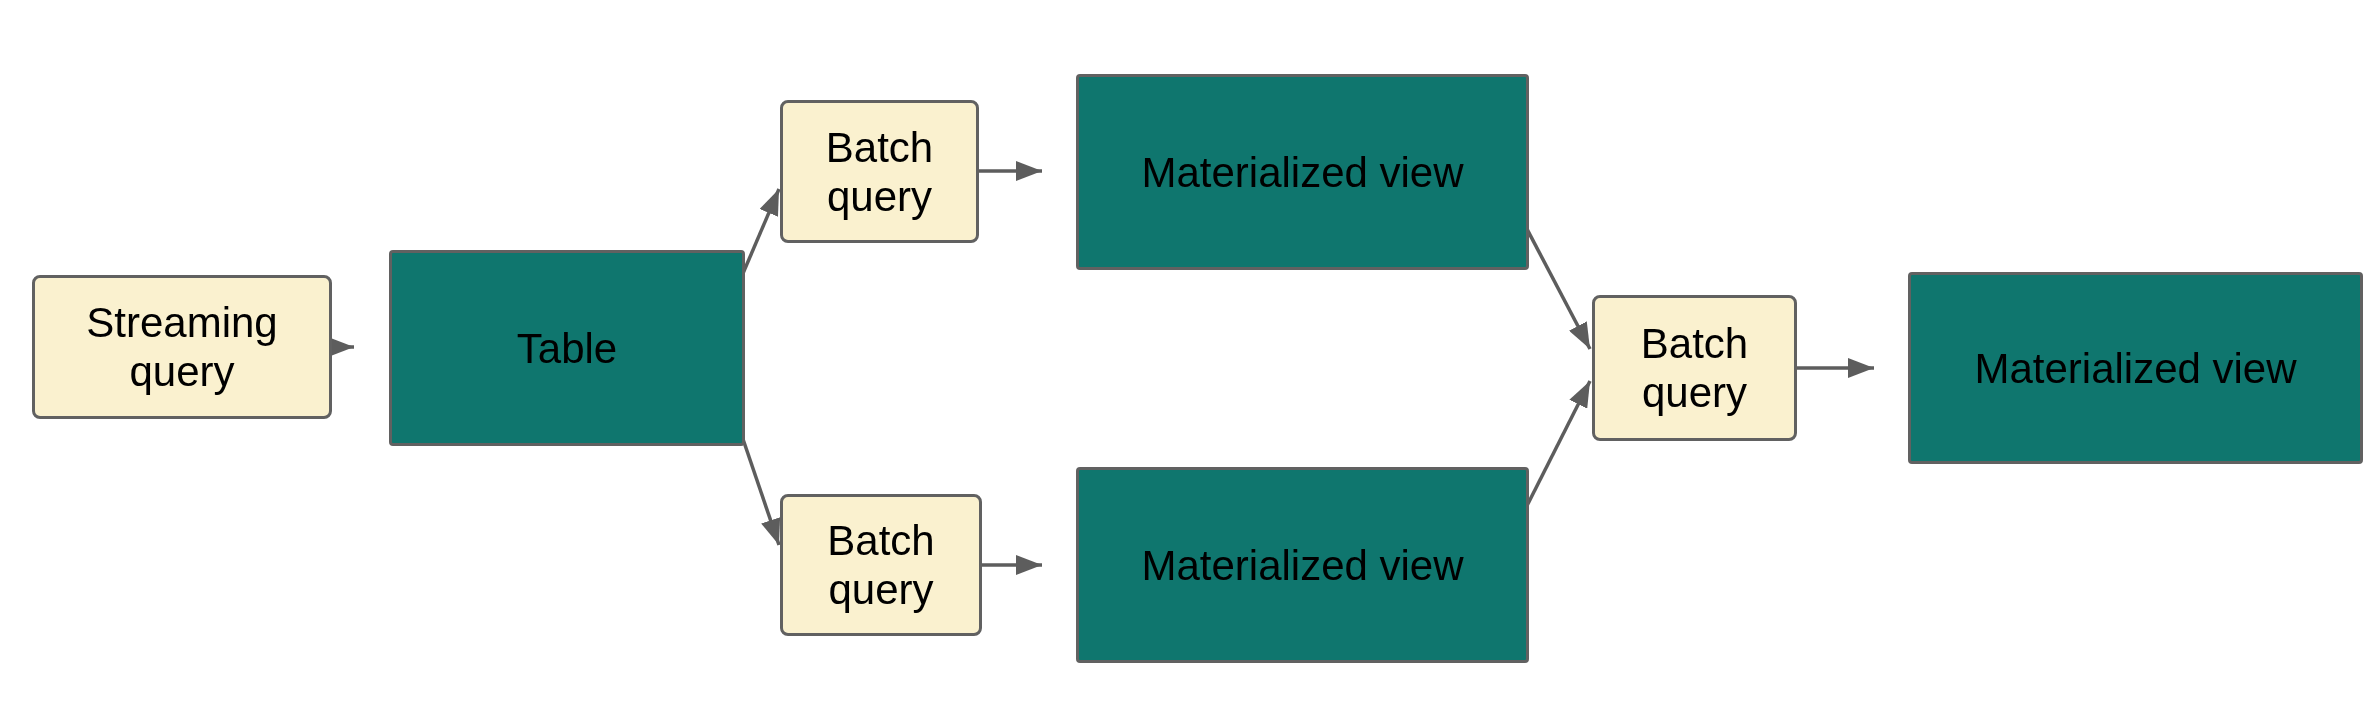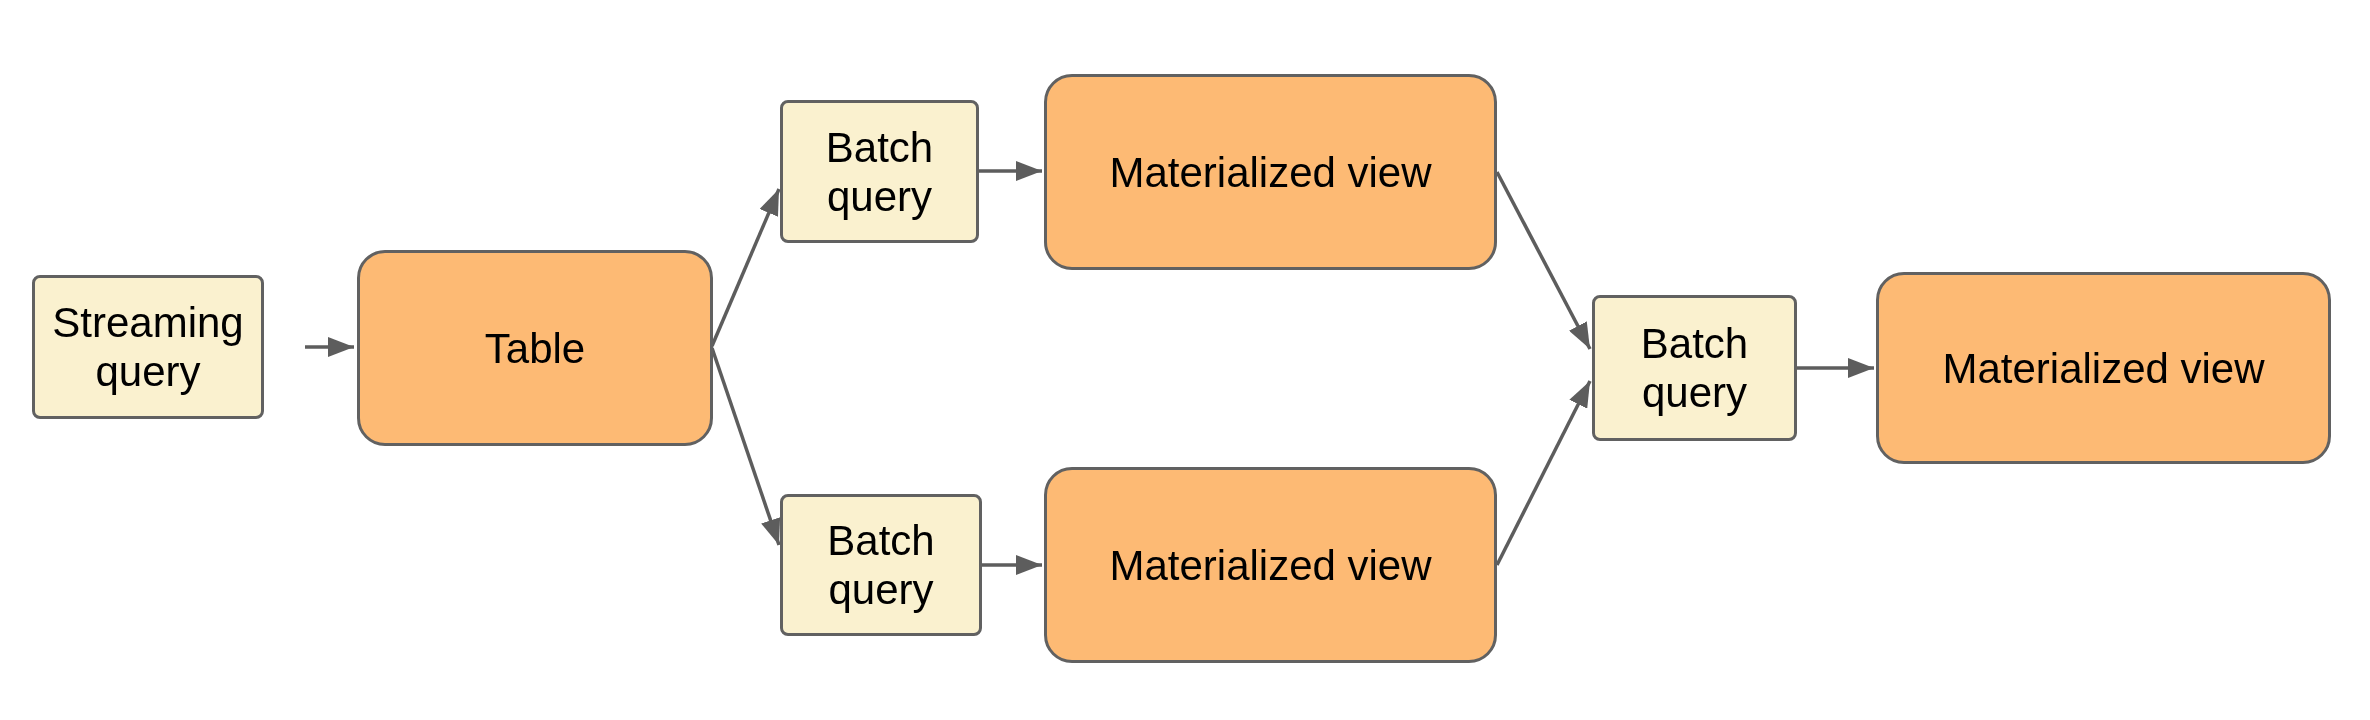--- a/index.html
+++ b/index.html
@@ -39,25 +39,26 @@
     border: 3px solid #616161;
   }
   .node .label {
     padding: 0 14px;
   }
   .node.query {
     background: #faf1cf;
     border-radius: 8px;
   }
   .node.dataset {
-    background: #fdba74;
-    border-radius: 28px;
+    background: #0f766e;
+    border-radius: 4px;
+    margin-left: 32px;
   }
   
-  #n-streaming-query     { left: 32px;   top: 275px; width: 232px; height: 144px; }
+  #n-streaming-query     { left: 32px;   top: 275px; width: 300px; height: 144px; }
   #n-table               { left: 357px;  top: 250px; width: 356px; height: 196px; }
   #n-batch-query-top     { left: 780px;  top: 100px; width: 199px; height: 143px; }
   #n-mv-top              { left: 1044px; top: 74px;  width: 453px; height: 196px; }
   #n-batch-query-bottom  { left: 780px;  top: 494px; width: 202px; height: 142px; }
   #n-mv-bottom           { left: 1044px; top: 467px; width: 453px; height: 196px; }
   #n-batch-query-right   { left: 1592px; top: 295px; width: 205px; height: 146px; }
   #n-mv-right            { left: 1876px; top: 272px; width: 455px; height: 192px; }
 </style>
 </head>
 <body>

